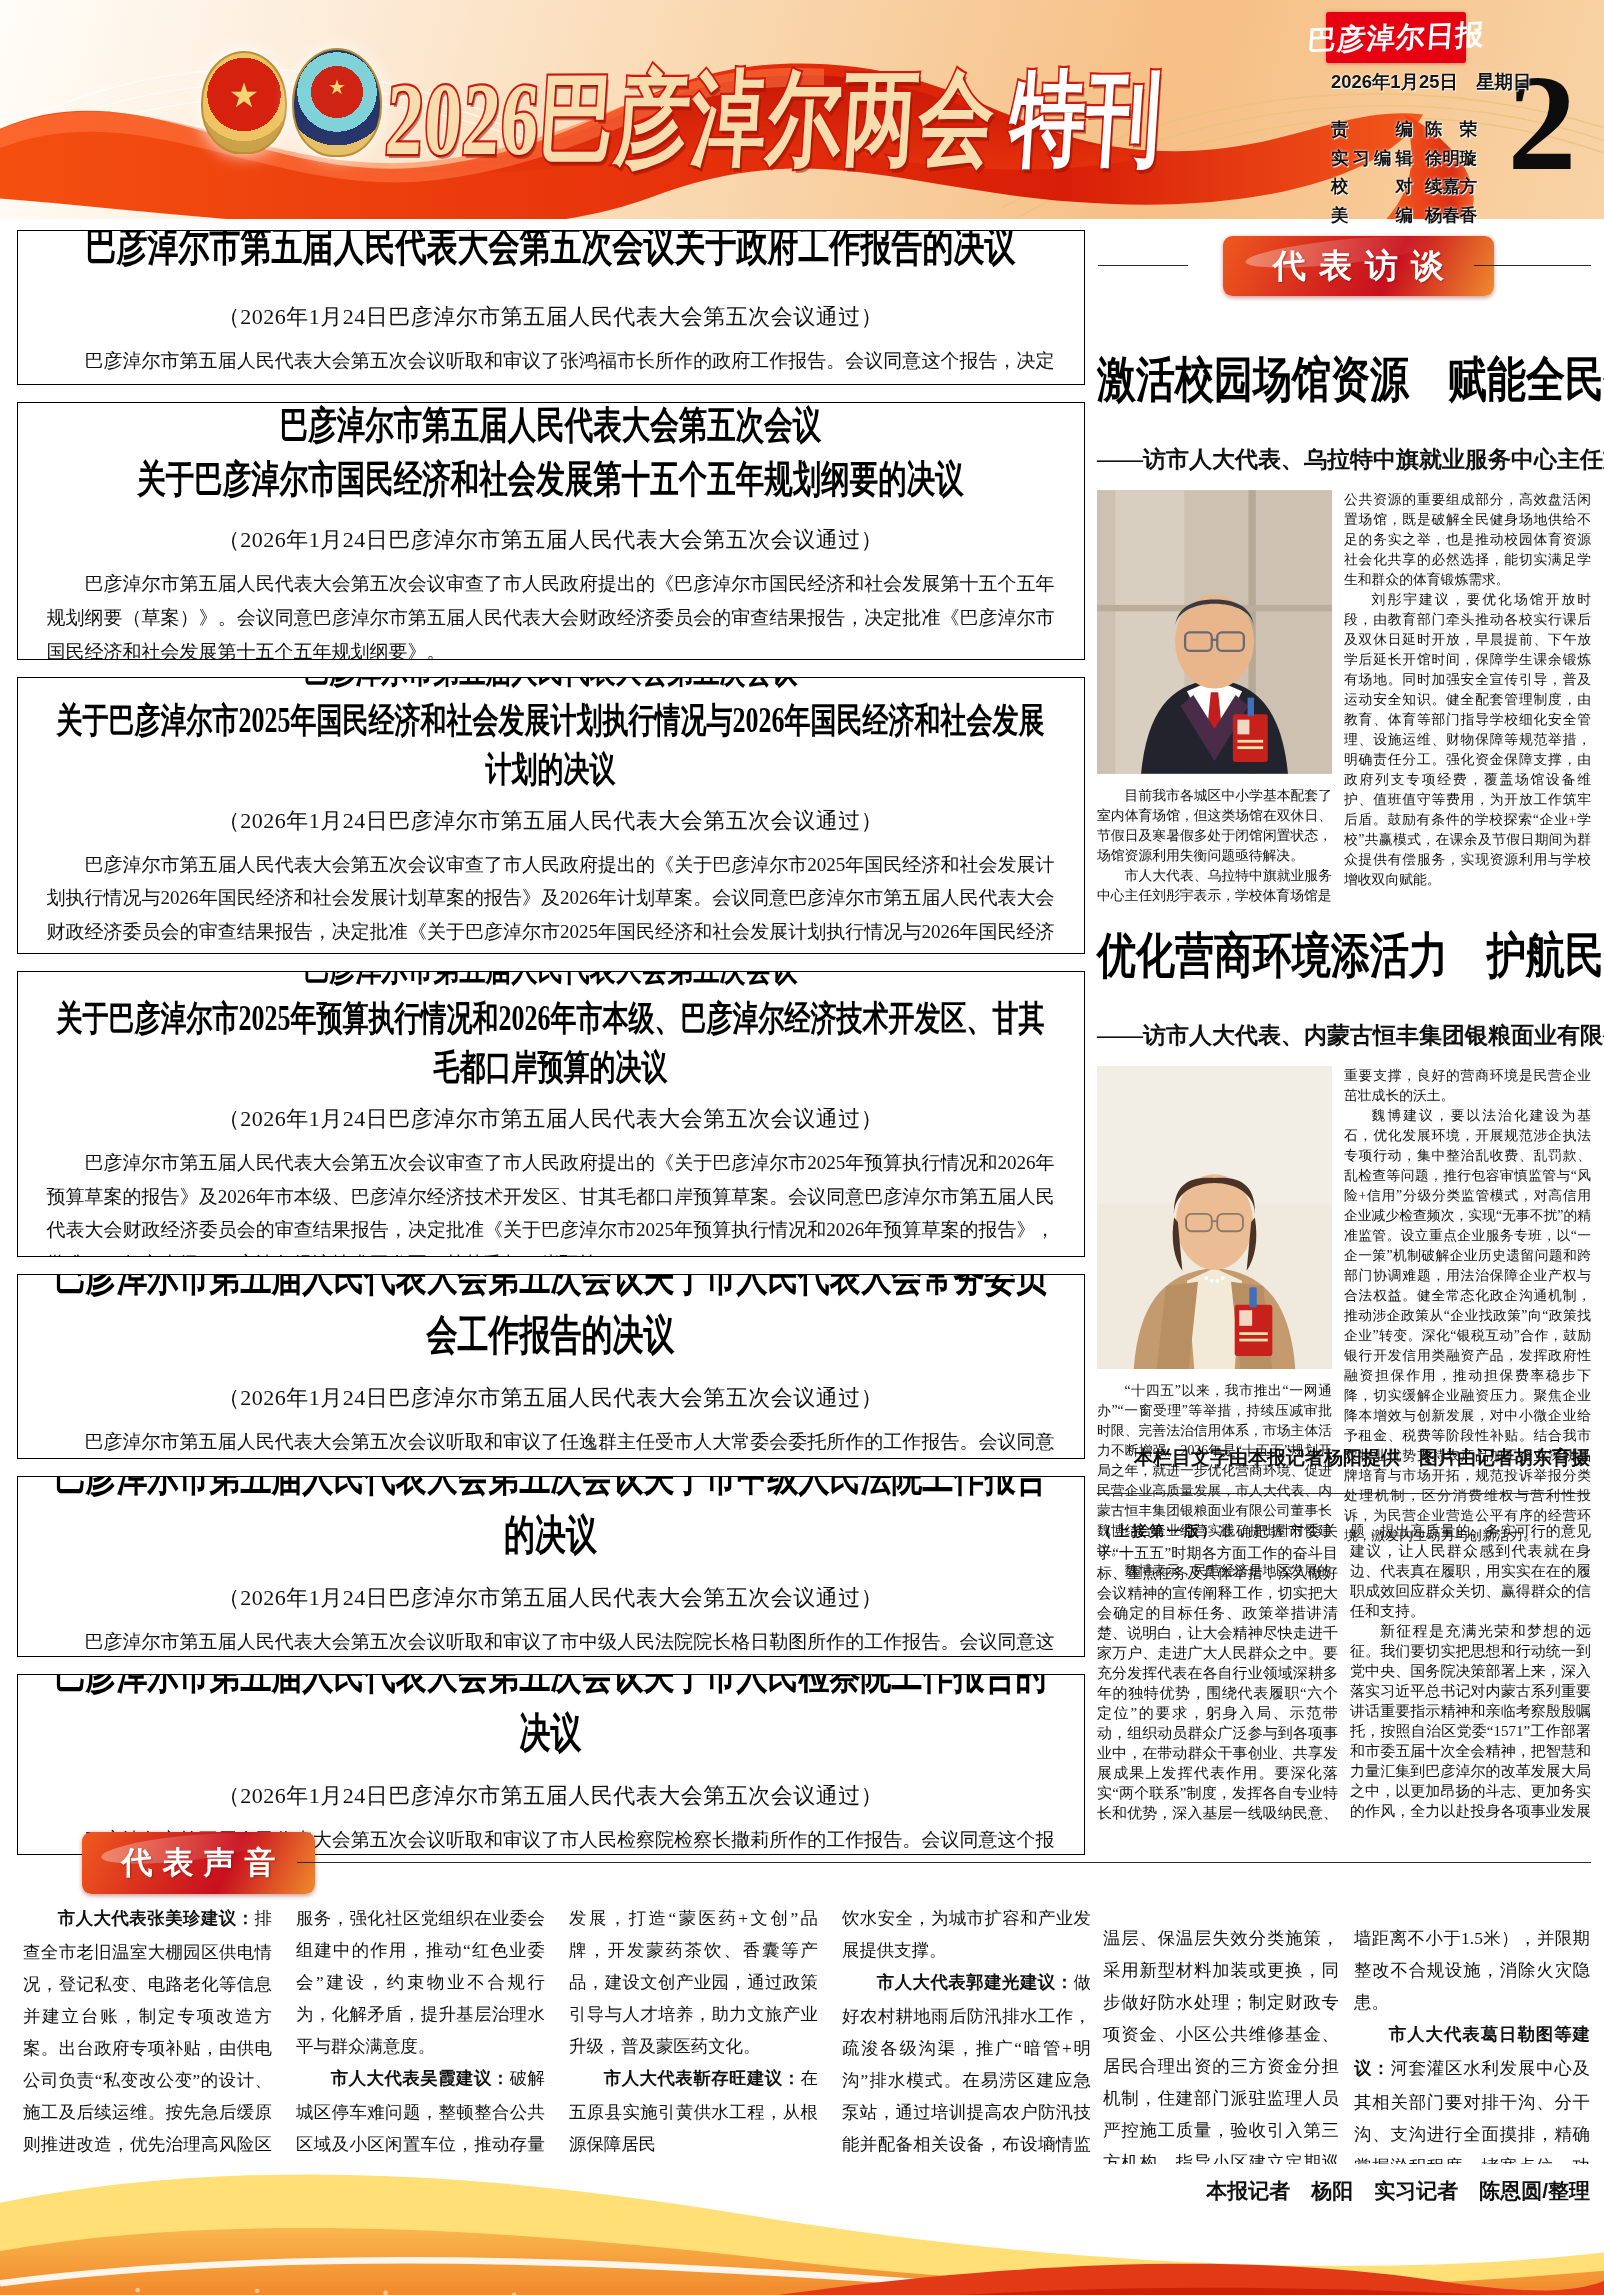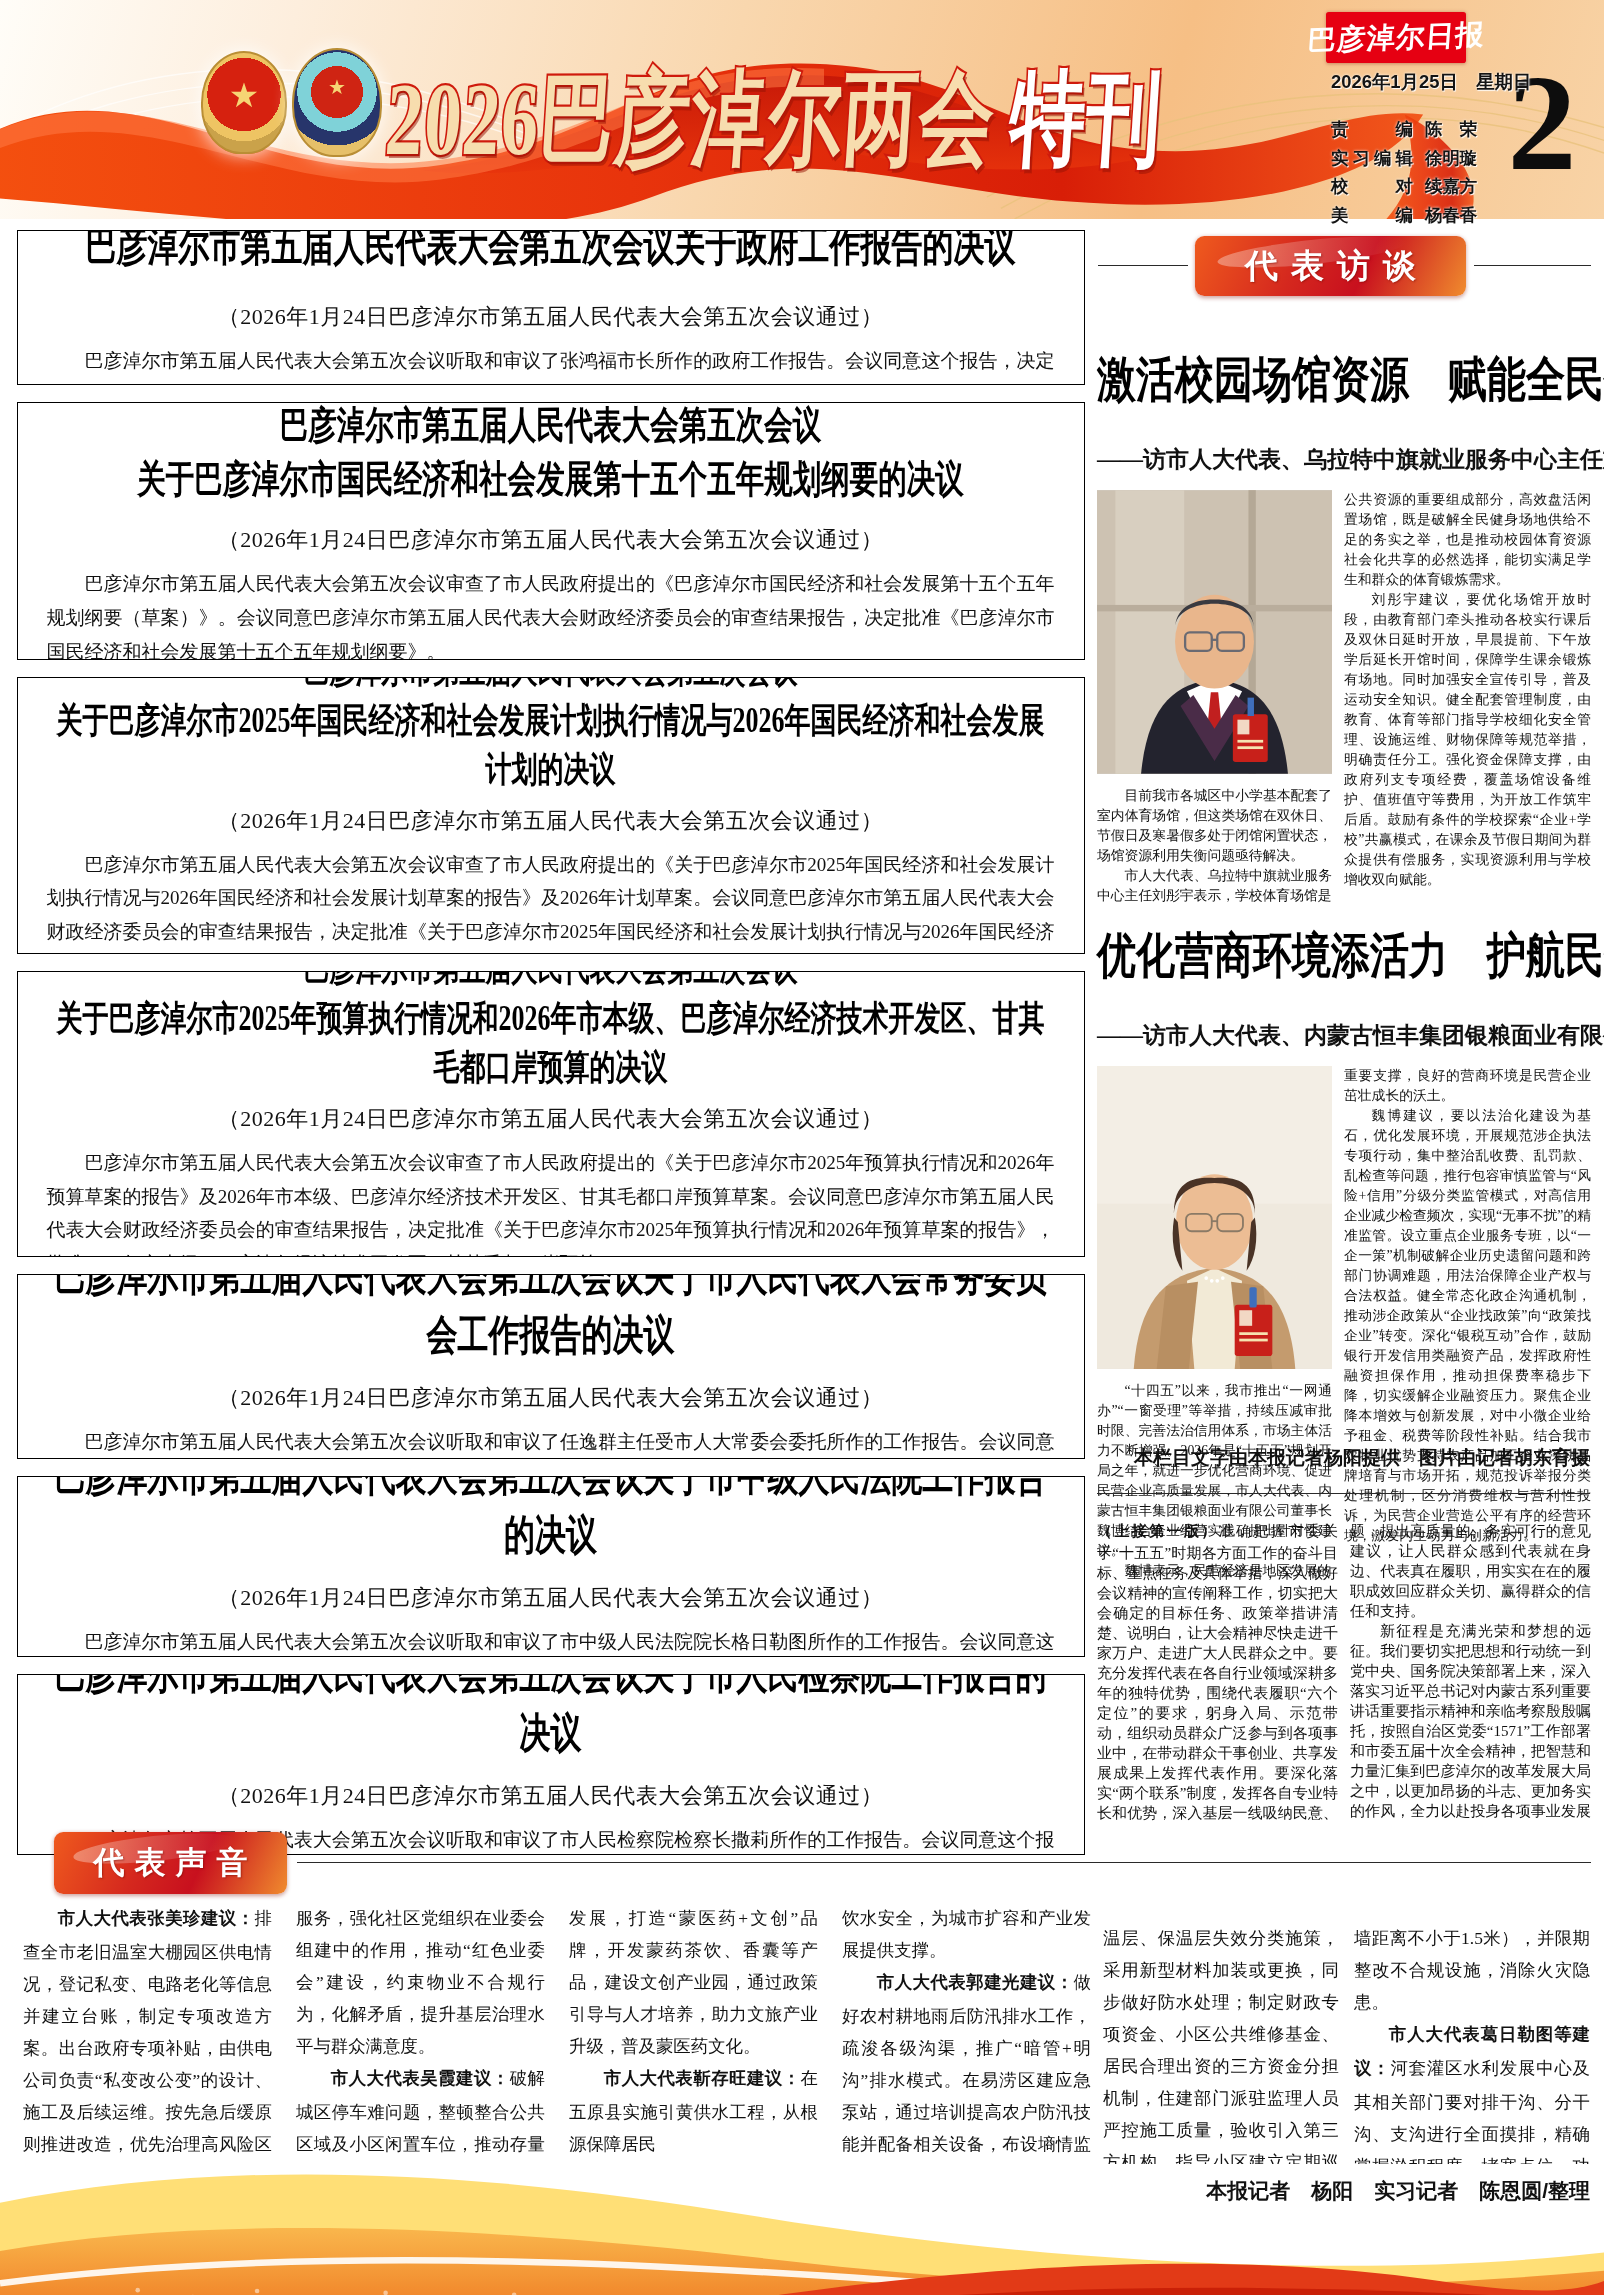--- a/index.html
+++ b/index.html
@@ -44,21 +44,21 @@
     line-height:1.42;transform:scaleY(1.34);transform-origin:center;}
   .t-lg{font-size:31px;}
   .t-md{font-size:28.5px;}
   .t-sm{font-size:26px;}
   .res-sub{font-size:22px;text-align:center;margin-top:7.3px;letter-spacing:0.5px;}
   .res-body{font-size:19px;line-height:1.78;text-align:justify;margin-top:12px;}
   .res-body p{margin:0;text-indent:2em;}
   
   .sec-banner{background:linear-gradient(115deg,#ef5a1e 0%,#d5281e 38%,#c8101e 62%,#f08b2e 100%);
     border-radius:9.2px;display:flex;align-items:center;justify-content:center;
-    box-shadow:0 1.4px 4.6px rgba(130,15,5,.4);overflow:hidden;}
+    box-shadow:0 1.4px 4.6px rgba(130,15,5,.4);overflow:hidden;margin-left:28px;}
   .sec-banner:before{content:"";position:absolute;width:70%;height:40%;left:8%;top:6%;
     background:linear-gradient(90deg,rgba(255,255,255,.35),rgba(255,255,255,0));transform:rotate(-6deg);border-radius:50%;}
   .sec-banner span{color:#fff;font-family:"Liberation Sans","DejaVu Sans",sans-serif;font-weight:bold;
     font-size:33px;letter-spacing:13px;text-indent:13px;text-shadow:0.9px 1.4px 1.8px rgba(120,10,0,.5);z-index:1;}
   #banner-interview{left:1195px;top:236px;width:271px;height:60px;position:absolute;}
   .hairline{background:#2a2a2a;height:1.4px;}
   #hl-left{left:1098px;top:265px;width:90px;}
   #hl-right{left:1474px;top:265px;width:117px;}
   .iv{left:1097px;width:494px;position:absolute;}
   .iv-title{font-family:"Liberation Sans","DejaVu Sans",sans-serif;font-weight:bold;text-align:center;

